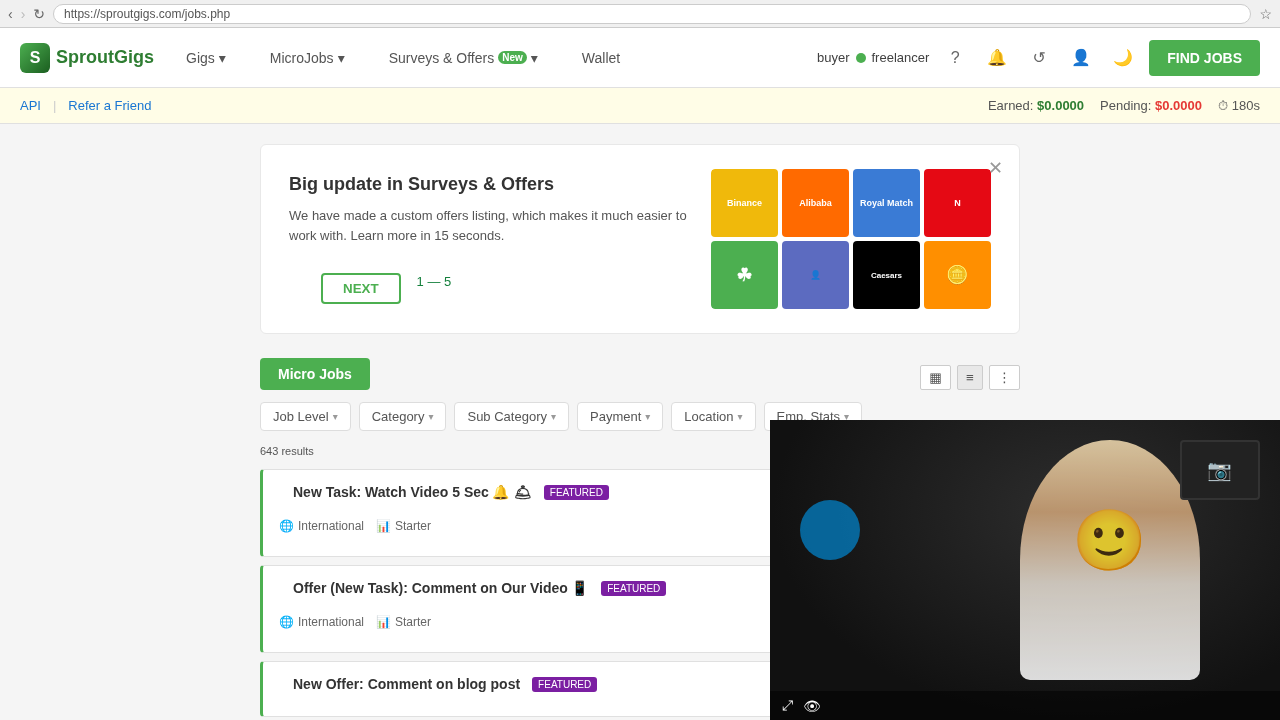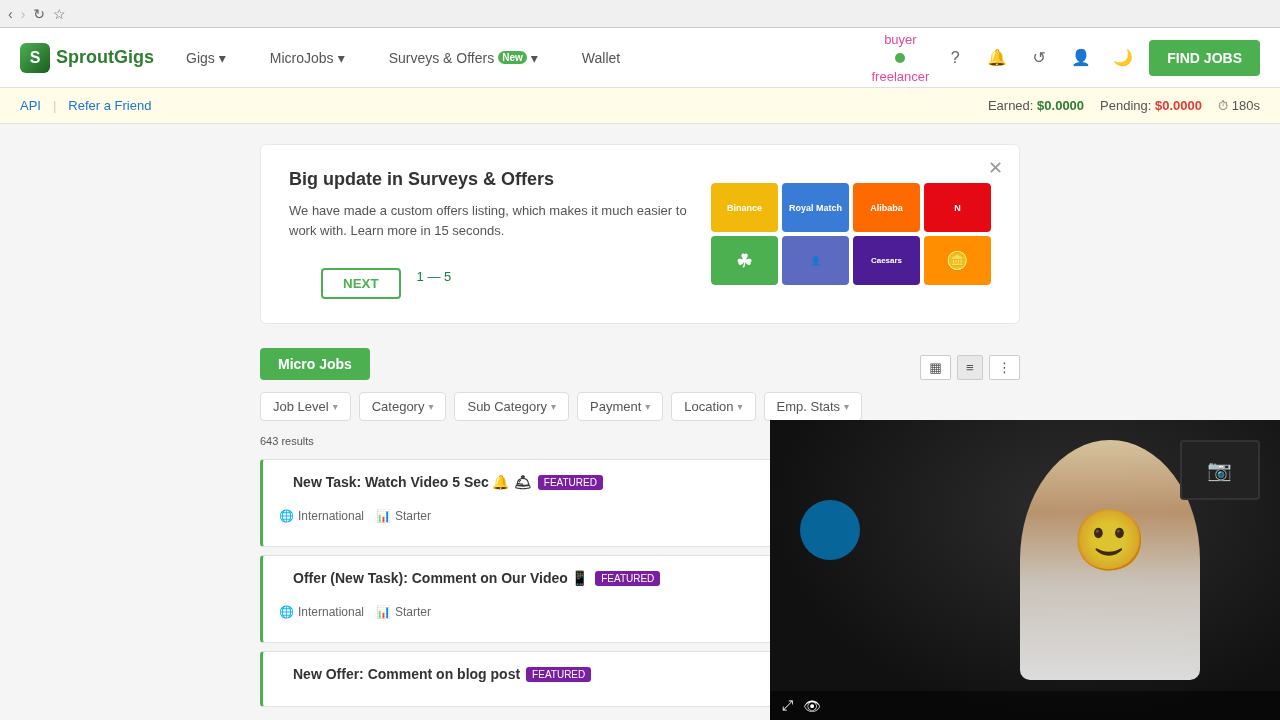--- a/index.html
+++ b/index.html
@@ -73,22 +73,21 @@
     .nav-right {
       display: flex;
       align-items: center;
       gap: 10px;
     }
     .role-toggle {
       display: flex;
       align-items: center;
       gap: 6px;
       font-size: 13px;
-      color: #ec4899;
-      flex-direction: column;
+      color: #404040;
     }
     .green-dot {
       width: 10px;
       height: 10px;
       background: #4caf50;
       border-radius: 50%;
       display: inline-block;
     }
     .nav-icon-btn {
       width: 32px;
@@ -169,21 +168,21 @@
       color: #4caf50;
       padding: 6px 20px;
       border-radius: 4px;
       cursor: pointer;
       font-weight: bold;
       background: transparent;
     }
     .banner-counter { margin-left: 0; color: #15803d; font-size: 13px; }
     .banner-images {
       width: 280px;
-      height: 102px;
+      height: 140px;
       display: grid;
       grid-template-columns: repeat(4, 1fr);
       grid-template-rows: repeat(2, 1fr);
       gap: 4px;
       overflow: hidden;
       border-radius: 4px;
     }
     .banner-img-tile {
       border-radius: 4px;
       display: flex;
@@ -255,21 +254,21 @@
       margin-bottom: 8px;
       border-left: 3px solid #4caf50;
     }
     .job-title {
       font-weight: bold;
       font-size: 14px;
       color: #333;
       margin-bottom: 10px;
       display: flex;
       align-items: center;
-      gap: 6px;
+      gap: 12px;
       padding-left: 14px;
     }
     .featured-badge {
       background: #7b1fa2;
       color: white;
       font-size: 10px;
       padding: 2px 6px;
       border-radius: 3px;
       font-weight: normal;
     }
@@ -308,20 +307,21 @@
     }
     .video-ctrl-btn { background: none; border: none; color: white; cursor: pointer; font-size: 14px; }
   </style>
 </head>
 <body>
 
 <div class="browser-bar">
   <span style="color:#666;cursor:pointer;">‹</span>
   <span style="color:#bbb;cursor:pointer;">›</span>
   <span style="color:#666;cursor:pointer;">↻</span>
+  <div class="url">https://sproutgigs.com/jobs.php</div>
   <span style="color:#666;cursor:pointer;">☆</span>
 </div>
 
 <nav class="navbar">
   <div class="navbar-logo">
     <div class="logo-icon">S</div>
     <span>SproutGigs</span>
   </div>
   <div class="nav-links">
     <div class="nav-link">
@@ -384,36 +384,36 @@
       <div class="banner-desc">We have made a custom offers listing, which makes it much easier to work with. Learn more in 15 seconds.</div>
       <div style="display:flex; align-items:center; gap:16px; margin-top:14px;padding-left:32px;">
         <button class="banner-next-btn">NEXT</button>
         <span class="banner-counter">1 — 5</span>
       </div>
     </div>
     <div class="banner-images">
       <div class="banner-img-tile" style="background:#f0b90b;">
           <span style="font-size:9px;text-align:center;">Binance</span>
         </div>
+      <div class="banner-img-tile" style="background:#ff6a00;">
+          <span style="font-size:9px;text-align:center;">Alibaba</span>
+        </div>
       <div class="banner-img-tile" style="background:#3a7bd5;">
           <span style="font-size:9px;text-align:center;">Royal Match</span>
         </div>
-      <div class="banner-img-tile" style="background:#ff6a00;">
-          <span style="font-size:9px;text-align:center;">Alibaba</span>
-        </div>
       <div class="banner-img-tile" style="background:#e50914;">
           <span style="font-size:9px;text-align:center;">N</span>
         </div>
       <div class="banner-img-tile" style="background:#4caf50;">
           <span style="font-size:18px;">☘</span>
         </div>
       <div class="banner-img-tile" style="background:#5c6bc0;">
           <span style="font-size:9px;">👤</span>
         </div>
-      <div class="banner-img-tile" style="background:#4c1d95;">
+      <div class="banner-img-tile" style="background:#000000;">
           <span style="font-size:8px;text-align:center;">Caesars</span>
         </div>
       <div class="banner-img-tile" style="background:#ff8f00;">
           <span style="font-size:18px;">🪙</span>
         </div>
     </div>
   </div>
 
   <div class="jobs-section">
     <div class="section-header">

